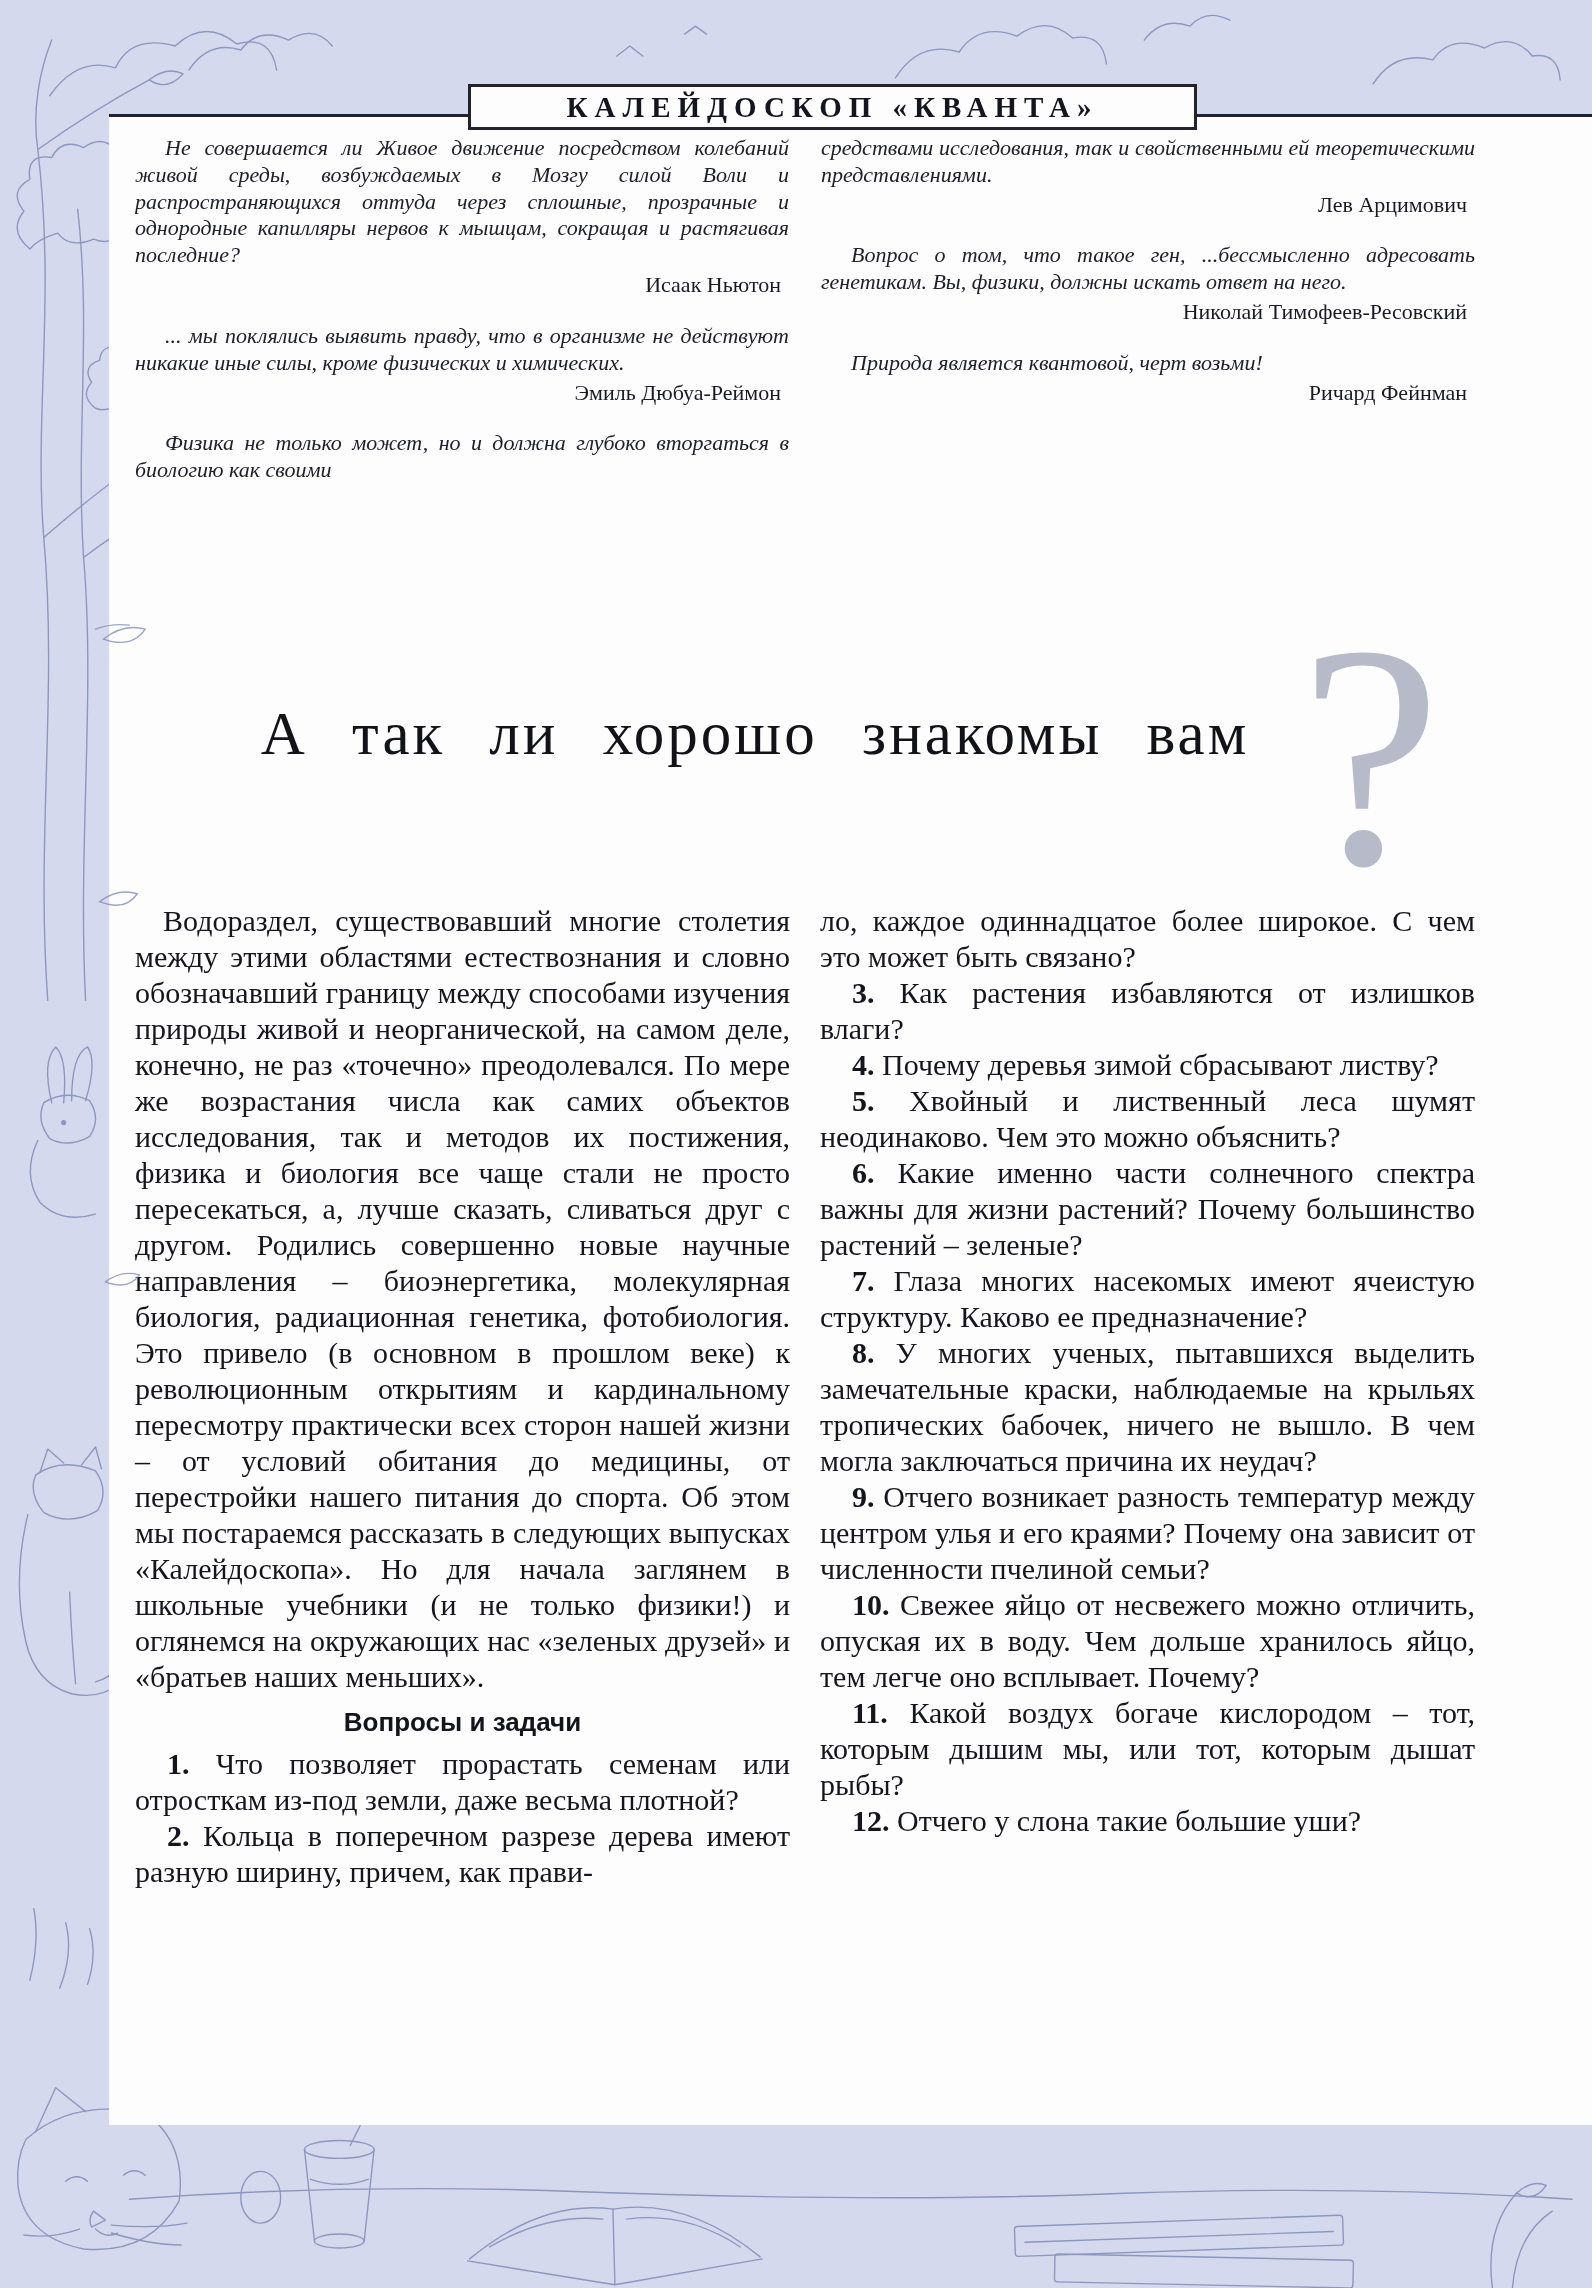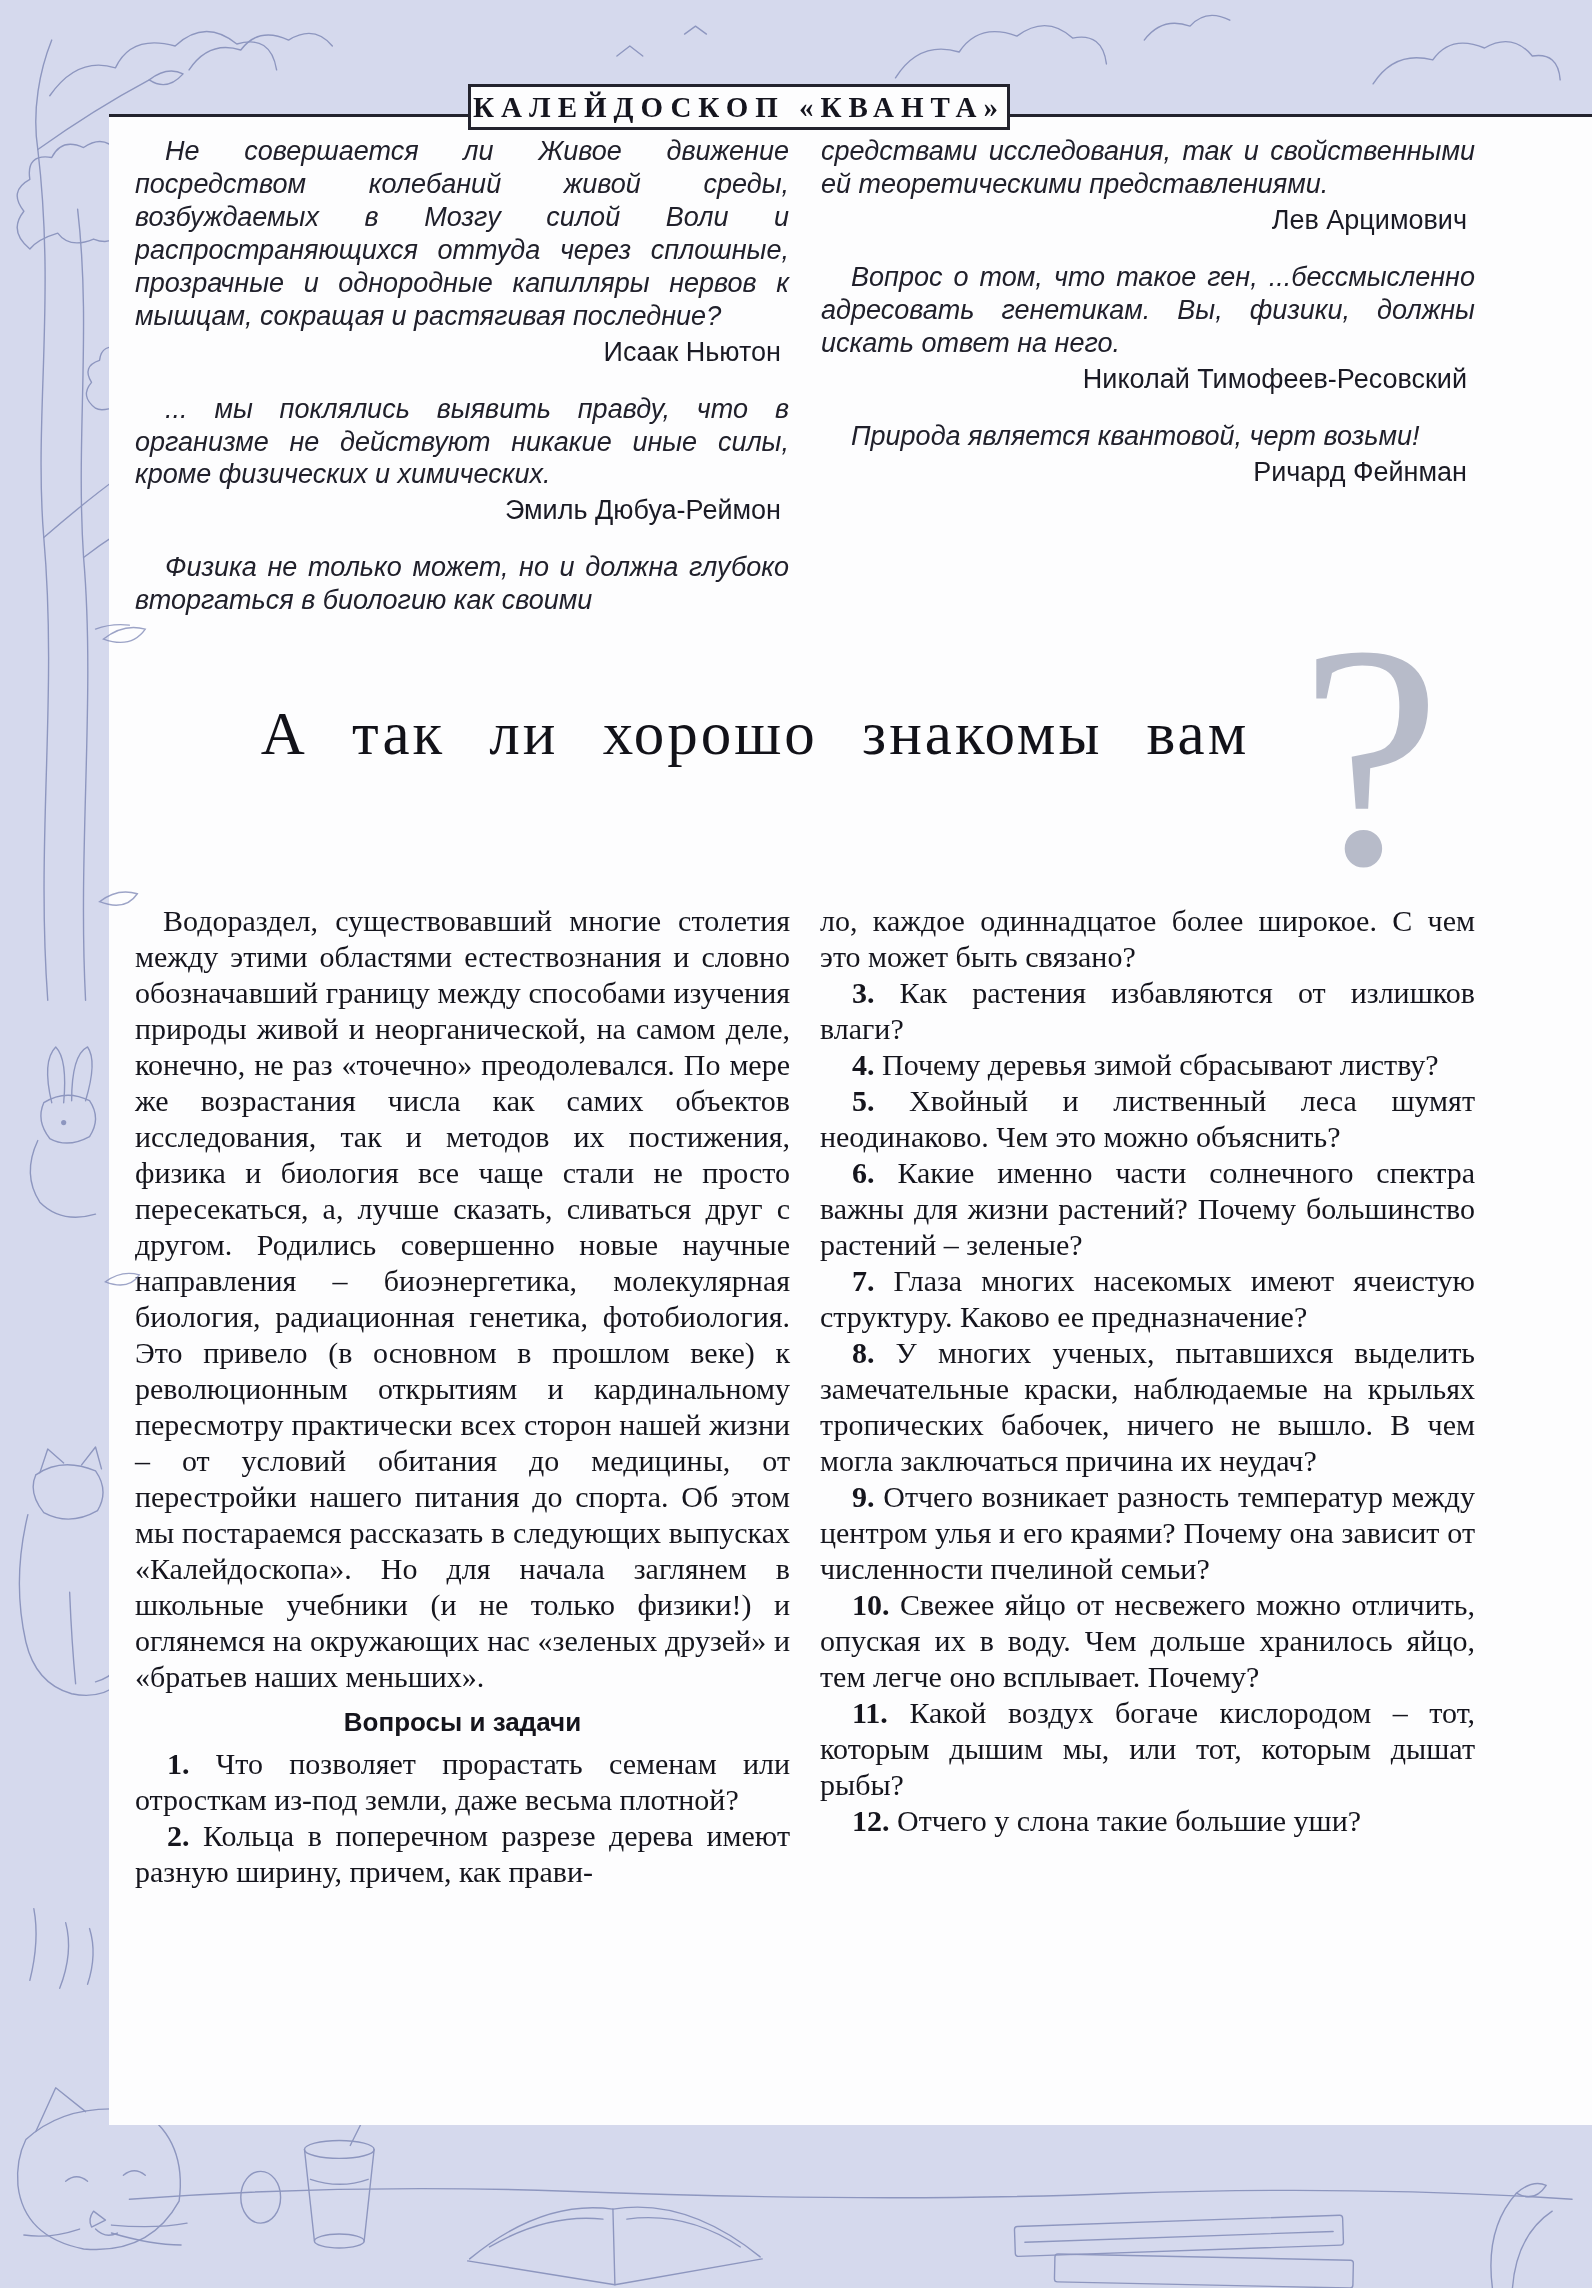--- a/index.html
+++ b/index.html
@@ -12,35 +12,35 @@
   svg.decor-front { position:absolute; left:0; top:0; z-index:2; pointer-events:none; }
 
   .content {
     position:absolute; left:109px; top:114px; right:0; bottom:164px;
     background:#fdfdfe; z-index:1;
     border-top:3px solid #23232e;
     padding:18px 117px 0 26px;
   }
 
   .header-box {
-    position:absolute; left:468px; top:84px; width:542px; height:46px;
+    position:absolute; left:468px; top:84px; width:729px; height:46px;
     background:#fdfdfe; border:3px solid #23232e; z-index:3;
     display:flex; align-items:center; justify-content:center;
   }
   .header-box .hb-text {
     font-family:"Liberation Serif", serif; font-weight:bold;
     font-size:29px; letter-spacing:7px; color:#15151f; white-space:nowrap;
   }
 
   
   .quotes {
     height:547px; overflow:hidden;
     display:grid; grid-template-columns:1fr 1fr; column-gap:32px;
-    font-family:Liberation Sans, sans-serif; font-style:italic;
-    font-size:27px; line-height:1.22; color:#20202b;
+    font-family:Liberation Serif, serif; font-style:italic;
+    font-size:22px; line-height:1.22; color:#20202b;
   }
   .quote p { text-align:justify; text-indent:30px; hyphens:auto; }
   .quote .qa { font-style:normal; text-align:right; margin:3px 8px 24px 0; color:#1a1a24; }
   .quote.no-author p { margin-bottom:0; }
 
   
   .title-block { position:relative; height:207px; margin-top:14px; padding-right:100px; }
   .title-line1 {
     position:relative; z-index:1;
     font-family:"Liberation Serif", serif; font-size:61px; line-height:76px;

